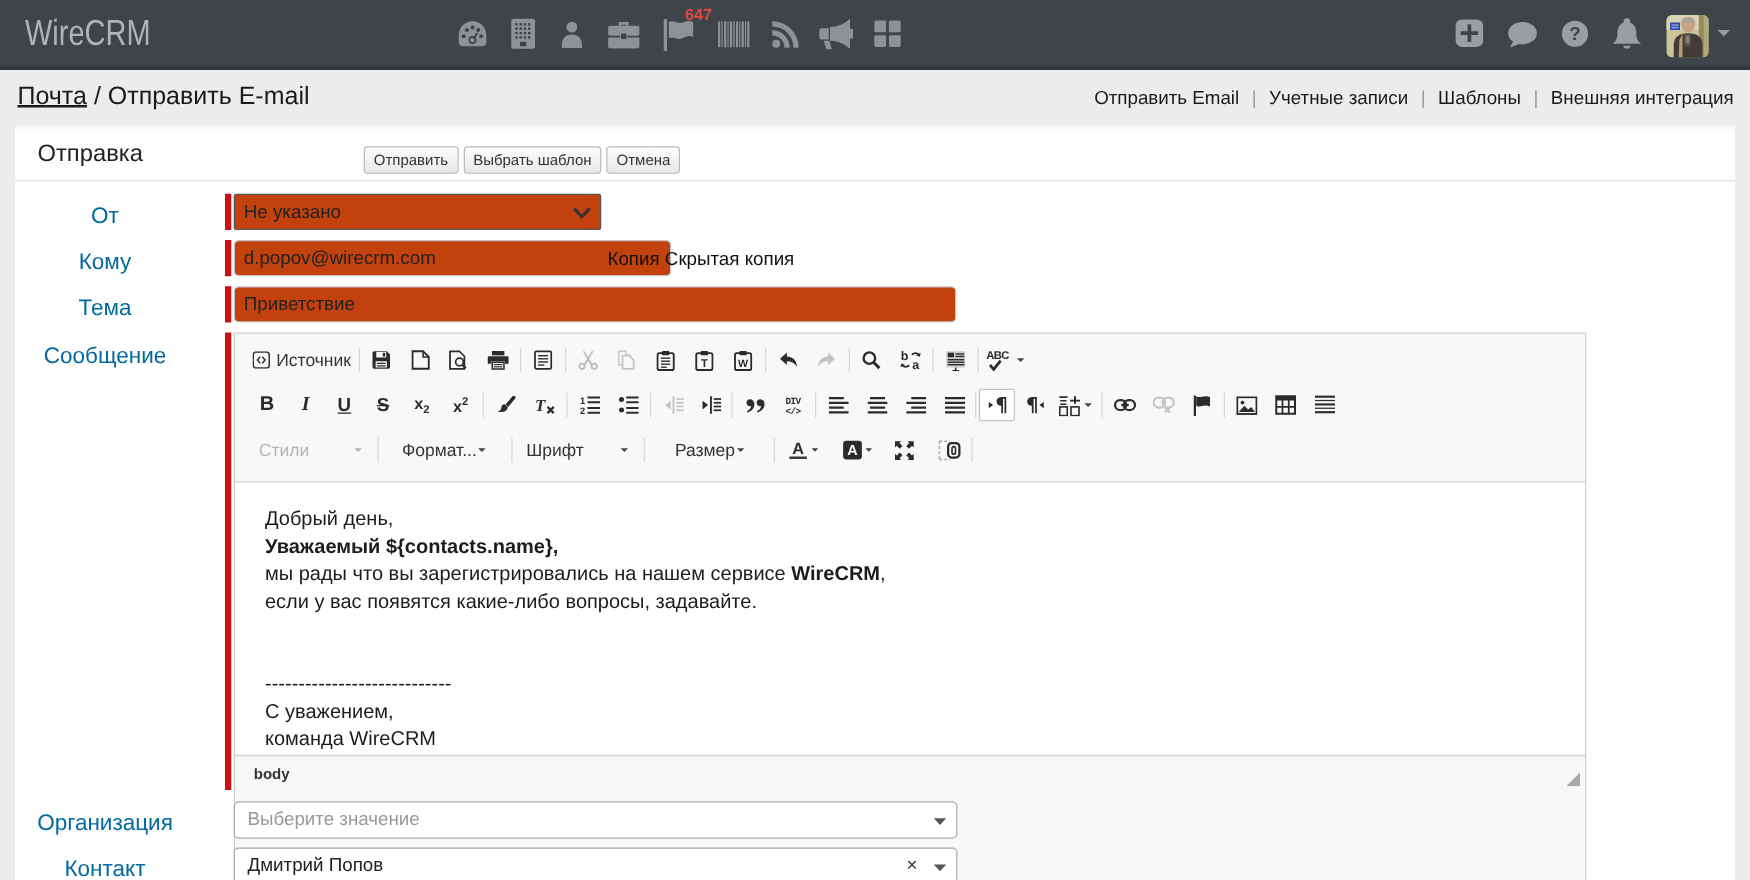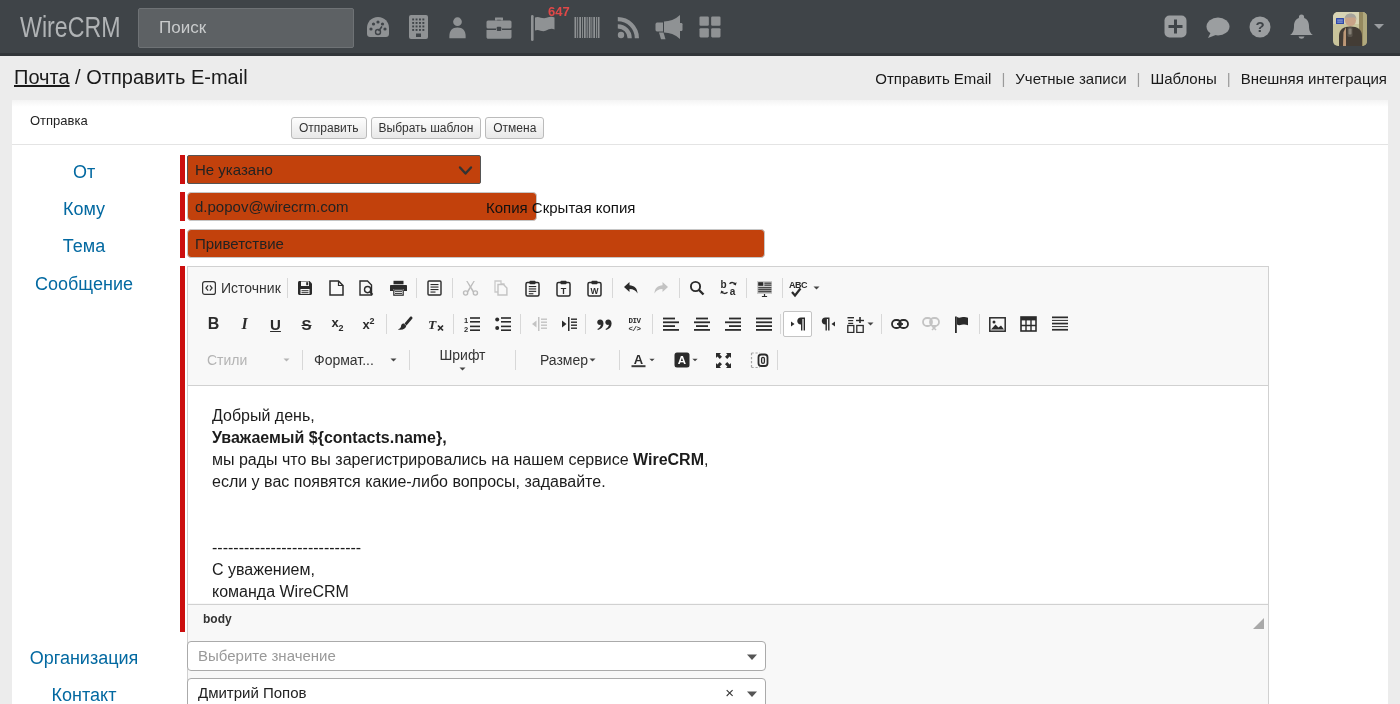--- a/index.html
+++ b/index.html
@@ -16,40 +16,39 @@
 #caret-av { position:absolute; left:1374px; top:24px; width:0; height:0; border-left:5px solid transparent; border-right:5px solid transparent; border-top:5px solid #9a9da0; }
 
 #crumb { position:absolute; left:0; top:56px; width:1400px; height:44px; background:#ececec; }
 #crumb .left { position:absolute; left:14px; top:10px; font-size:20px; color:#1a1a1a; }
 #crumb .left a { color:#1a1a1a; text-decoration:underline; }
 #crumb .right { position:absolute; right:13px; top:14px; font-size:15px; color:#1a1a1a; }
 #crumb .right span.sep { color:#9a9a9a; margin:0 10px; }
 
 #panel { position:absolute; left:12px; top:100px; width:1376px; height:604px; background:#fff; }
 #phead { position:absolute; left:0; top:0; width:1376px; height:45px; border-bottom:1px solid #e4e4e4; background:linear-gradient(#f4f4f4, #ffffff 7px); }
-#phead .title { position:absolute; left:18px; top:13px; font-size:13px; color:#222; }
+#phead .title { position:absolute; left:18px; top:13px; font-size:19px; color:#222; }
 #pbtns { position:absolute; left:279px; top:17px; display:flex; gap:4px; }
 .btn { height:22px; padding:0 7px; font-size:12px; color:#333; background:linear-gradient(#fdfdfd,#e8e8e8); border:1px solid #bbb; border-radius:3px; font-family:"Liberation Sans",sans-serif; line-height:21px;text-align:right; }
 
 .flabel { position:absolute; font-size:18px; color:#0369a1; text-align:center; width:160px; left:4px; }
 .redbar { position:absolute; left:180px; width:4.5px; background:#cc0f0f; }
 .tinput { position:absolute; left:187px; border:1px solid #b3b3b3; border-radius:2px; background:#c2410c; font-size:15px; color:#222; padding:0 7px; font-family:"Liberation Sans",sans-serif; display:flex; align-items:center; }
 
 .tbrow { position:absolute; left:10px; display:flex; align-items:center; height:26px; }
 .ti { width:31px; height:26px; display:flex; align-items:center; justify-content:center; flex:0 0 auto; }
 .tsep { width:1px; height:20px; background:#d8d8d8; margin:0 2px; flex:0 0 auto; align-self:center; }
 .tcombo { height:26px; display:flex; align-items:center; flex:0 0 auto; }
 #edcontent { position:absolute; left:0; top:118px; width:1080px; height:218px; background:#fff; border-top:1px solid #d1d1d1; }
 #edpath { position:absolute; left:0; top:337px; width:1080px; height:28px; background:#f8f8f8; border-top:1px solid #d1d1d1; font-size:12px; font-weight:bold; color:#333; padding:7px 0 0 15px; }
 </style>
 </head>
 <body>
 <div id="hdr">
   <div id="logo">WireCRM</div>
-  <div id="search">Поиск</div>
   <div id="badge647">647</div>
 
   <svg class="abs" style="left:366px;top:16px;" width="24" height="22" viewBox="0 0 24 22" fill="#8f9294">
     <path d="M12 1 C5.4 1 1 6.2 1 12 L1 18 C1 19.7 2.3 21 4 21 L20 21 C21.7 21 23 19.7 23 18 L23 12 C23 6.2 18.6 1 12 1 Z"></path>
     <circle cx="5" cy="13" r="1.6" fill="#3f4448"></circle>
       <circle cx="7.5" cy="8" r="1.6" fill="#3f4448"></circle>
     <circle cx="12" cy="6" r="1.6" fill="#3f4448"></circle>
       <circle cx="16.5" cy="8" r="1.6" fill="#3f4448"></circle>
     <circle cx="19" cy="13" r="1.6" fill="#3f4448"></circle>
     <circle cx="12" cy="16" r="3.2" fill="#3f4448"></circle>
@@ -528,28 +527,28 @@
       </div>
   </div>
   <div class="tbrow" style="top:80px;">
     <div class="tcombo" style="width:102px;padding:0 9px;justify-content:space-between;">
         <span style="font-size:14px;color:#b4b4b4;">Стили</span>
         <svg width="9" height="8" viewBox="0 0 9 8">
           <path d="M1.5 2.5 L4.5 5.5 L7.5 2.5 Z" fill="#b4b4b4"></path>
         </svg>
       </div>
     <div class="tsep"></div>
-    <div class="tcombo" style="width:102px;padding:0 9px;justify-content:space-between;">
+    <div class="tcombo" style="width:102px;padding:0 9px;justify-content:center;">
         <span style="font-size:14px;color:#333;">Формат...</span>
         <svg width="9" height="8" viewBox="0 0 9 8">
           <path d="M1.5 2.5 L4.5 5.5 L7.5 2.5 Z" fill="#444"></path>
         </svg>
       </div>
     <div class="tsep"></div>
-    <div class="tcombo" style="width:101px;padding:0 9px;justify-content:space-between;flex-direction:column;">
+    <div class="tcombo" style="width:101px;padding:0 9px;justify-content:space-between;">
         <span style="font-size:14px;color:#333;">Шрифт</span>
         <svg width="9" height="8" viewBox="0 0 9 8">
           <path d="M1.5 2.5 L4.5 5.5 L7.5 2.5 Z" fill="#444"></path>
         </svg>
       </div>
     <div class="tsep"></div>
     <div class="tcombo" style="width:99px;padding:0 8px 0 10px;justify-content:center;">
         <span style="font-size:14px;color:#333;">Размер</span>
         <svg width="9" height="8" viewBox="0 0 9 8">
           <path d="M1.5 2.5 L4.5 5.5 L7.5 2.5 Z" fill="#444"></path>

